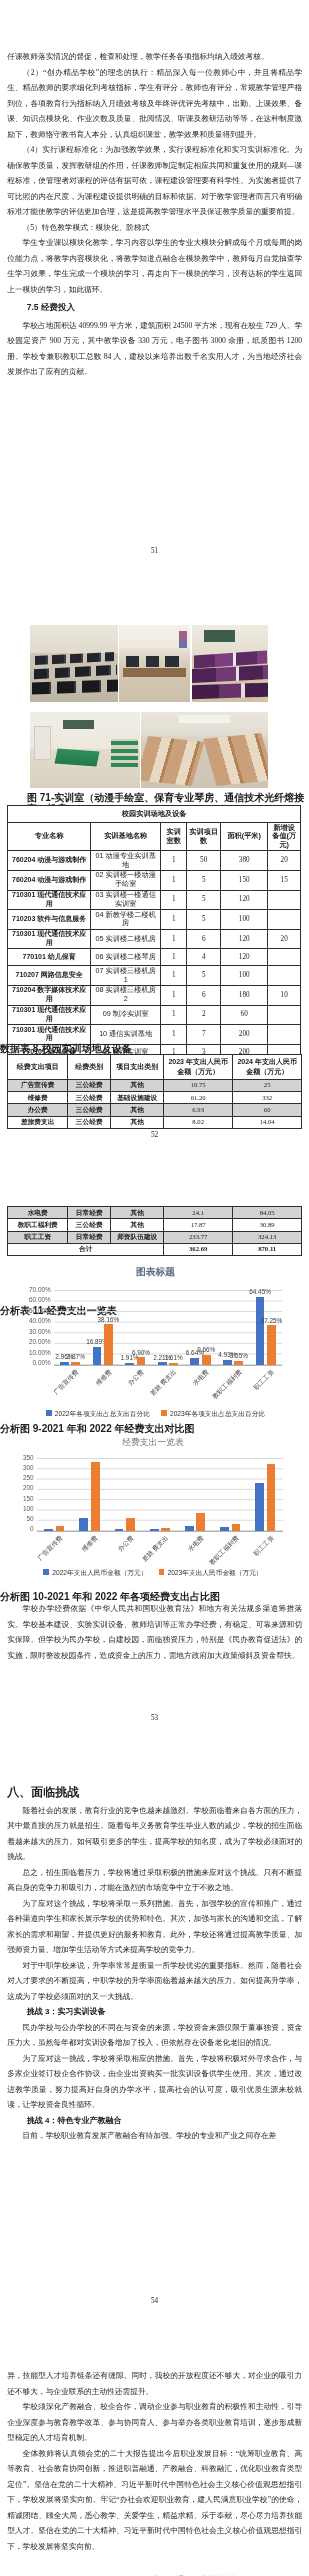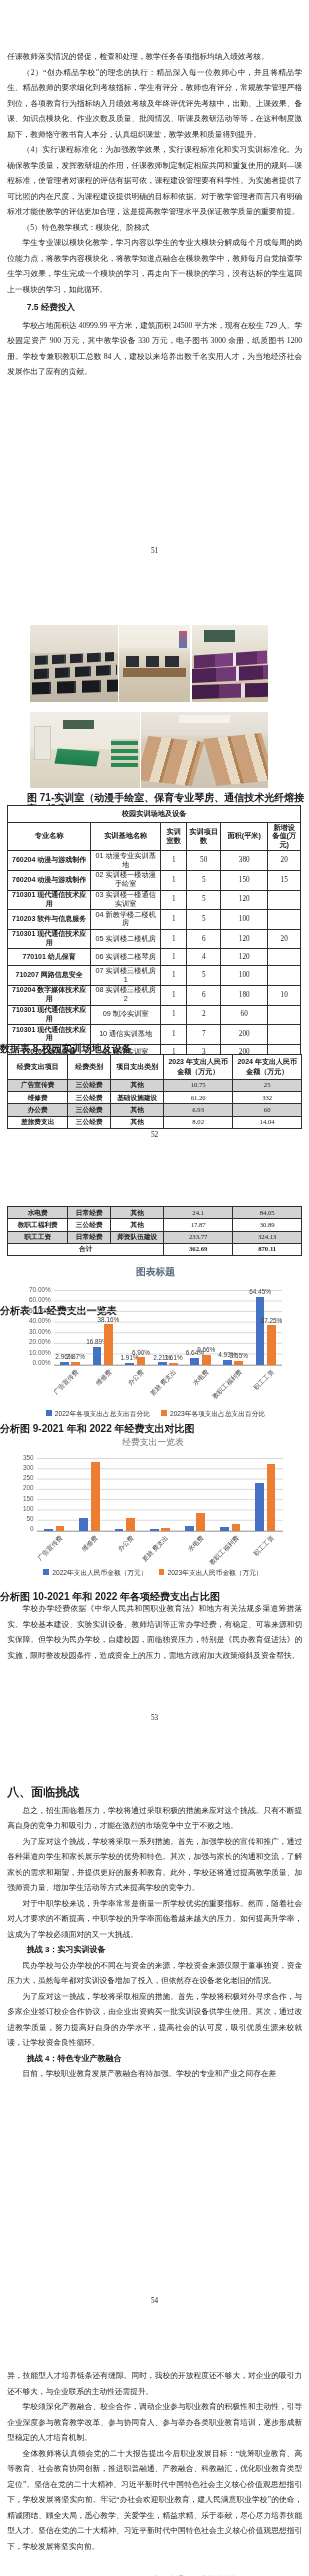--- a/index.html
+++ b/index.html
@@ -479,20 +479,21 @@
   <div class="abs cap center" style="top:1591px">分析图 10-2021 年和 2022 年各项经费支出占比图</div>
 
   <div class="abs blk" style="top:1601px">
     <p class="doc ind">学校办学经费依据《中华人民共和国职业教育法》和地方有关法规多渠道筹措落实。学校基本建设、实验实训设备、教师培训等正常办学经费，有稳定、可靠来源和切实保障。但学校为民办学校，自建校园，面临独资压力，特别是《民办教育促进法》的实施，限时整改校园条件，造成资金上的压力，需地方政府加大政策倾斜及资金帮扶。</p>
   </div>
 
   <div class="abs pagenum" style="top:1714px">53</div>
 
   <div class="abs blk" style="top:1784px">
     <h2 class="h8">八、面临挑战</h2>
+    <p class="doc ind">随着社会的发展，教育行业的竞争也越来越激烈。学校面临着来自各方面的压力，其中最直接的压力就是招生。随着每年义务教育学生毕业人数的减少，学校的招生面临着越来越大的压力。如何吸引更多的学生，提高学校的知名度，成为了学校必须面对的挑战。</p>
     <p class="doc ind">总之，招生面临着压力，学校将通过采取积极的措施来应对这个挑战。只有不断提高自身的竞争力和吸引力，才能在激烈的市场竞争中立于不败之地。</p>
     <p class="doc ind">为了应对这个挑战，学校将采取一系列措施。首先，加强学校的宣传和推广，通过各种渠道向学生和家长展示学校的优势和特色。其次，加强与家长的沟通和交流，了解家长的需求和期望，并提供更好的服务和教育。此外，学校还将通过提高教学质量、加强师资力量、增加学生活动等方式来提高学校的竞争力。</p>
     <p class="doc ind">对于中职学校来说，升学率常常是衡量一所学校优劣的重要指标。然而，随着社会对人才要求的不断提高，中职学校的升学率面临着越来越大的压力。如何提高升学率，这成为了学校必须面对的又一大挑战。</p>
     <h4 class="ch">挑战 3：实习实训设备</h4>
     <p class="doc ind">民办学校与公办学校的不同在与资金的来源，学校资金来源仅限于董事独资，资金压力大，虽然每年都对实训设备增加了投入，但依然存在设备老化老旧的情况。</p>
     <p class="doc ind">为了应对这一挑战，学校将采取相应的措施。首先，学校将积极对外寻求合作，与多家企业签订校企合作协议，由企业出资购买一批实训设备供学生使用。其次，通过改进教学质量，努力提高好自身的办学水平，提高社会的认可度，吸引优质生源来校就读，让学校资金良性循环。</p>
     <h4 class="ch">挑战 4：特色专业产教融合</h4>
     <p class="doc ind">目前，学校职业教育发展产教融合有待加强。学校的专业和产业之间存在差</p>
   </div>
 

